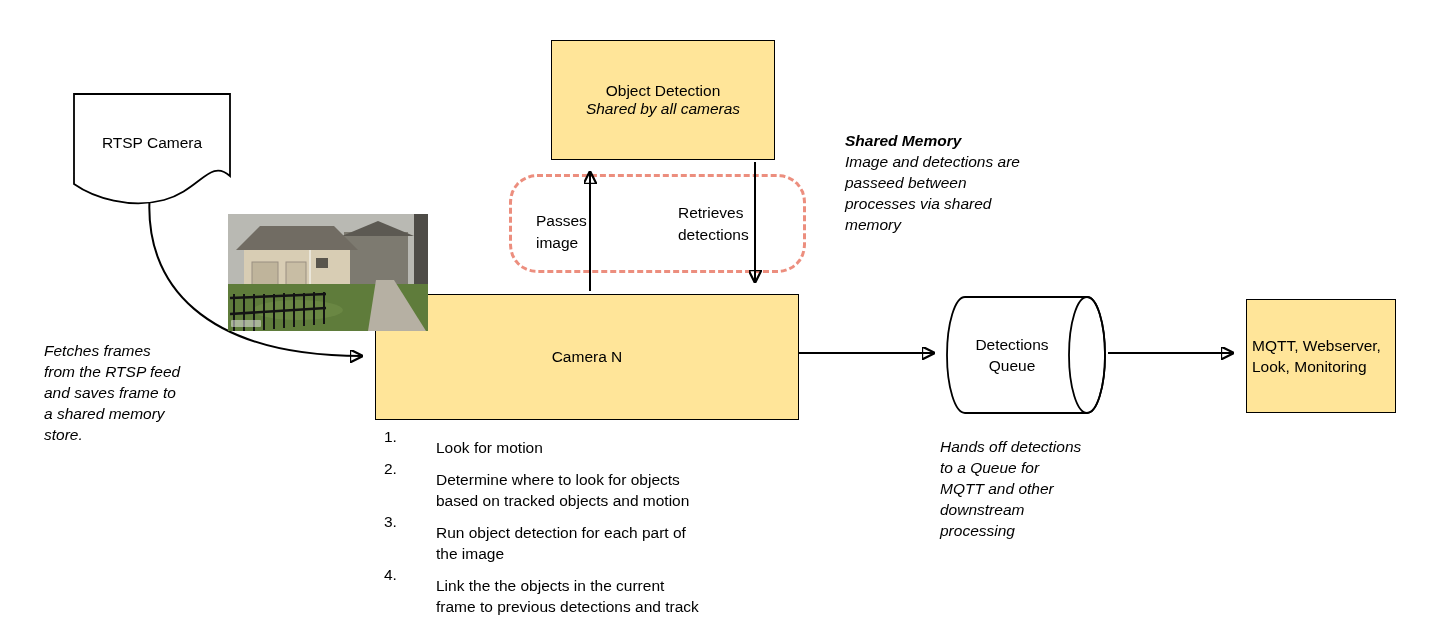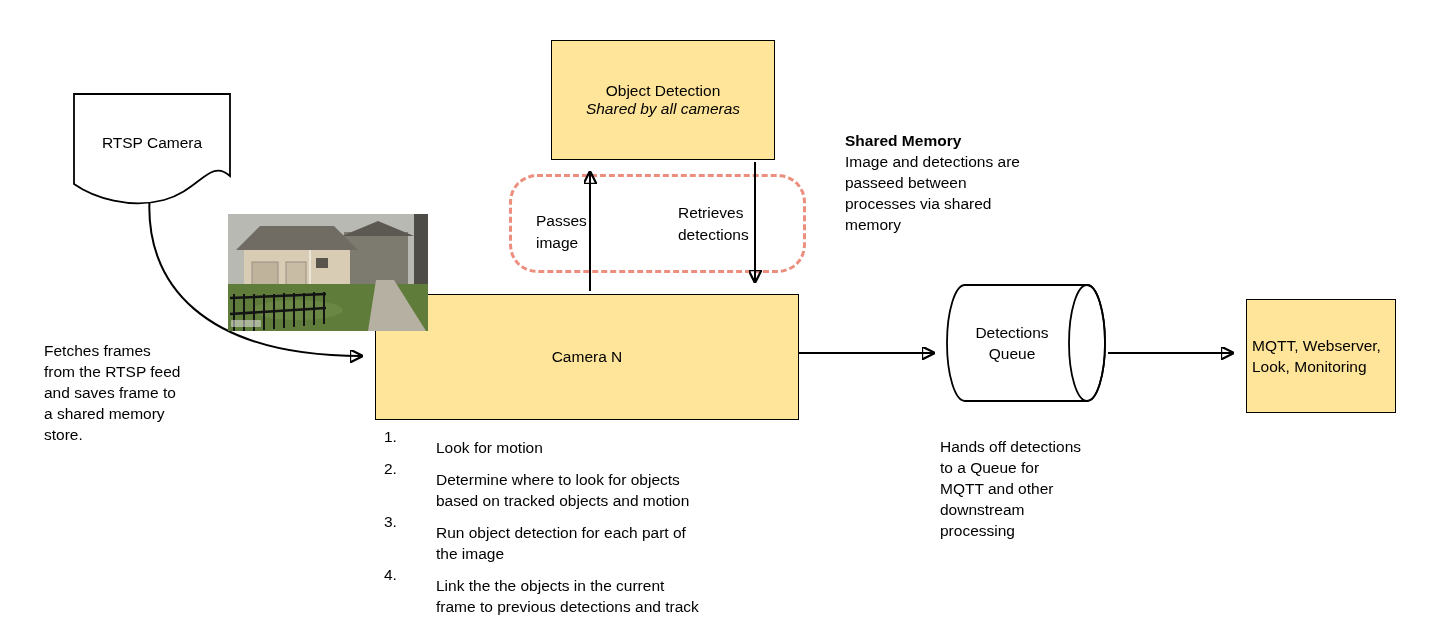--- a/index.html
+++ b/index.html
@@ -21,21 +21,21 @@
   .overlay path, .overlay line { stroke:#000; stroke-width:2; fill:none; }
   .node {
     background:var(--node-fill, #ffe599);
     border:1.5px solid var(--node-border, #000);
     z-index:2;
   }
   .center { display:flex; align-items:center; justify-content:center; text-align:center; }
   .center-col { display:flex; flex-direction:column; align-items:center; justify-content:center; text-align:right; }
   .italic { font-style:italic; }
   .bold { font-weight:bold; }
-  .note { line-height:21px; z-index:2; }
+  .note { line-height:21px; z-index:2;font-style:italic; }
   .dashed-box {
     border:3px dashed var(--dash-color, #ec8e7e);
     border-radius:28px;
     z-index:0;
     background:transparent;
   }
   .doc-label { position:absolute; left:0; top:42px; width:100%; text-align:center; }
   .cyl-label {
     position:absolute; left:8px; top:0; width:118px; height:100%;
     display:flex; align-items:center; justify-content:center; text-align:center;
@@ -127,21 +127,21 @@
     <div class="step">
       <span class="step-num">3.</span>
       <span class="step-text">Run object detection for each part of the image</span>
     </div>
     <div class="step">
       <span class="step-num">4.</span>
       <span class="step-text">Link the the objects in the current frame to previous detections and track</span>
     </div>
   </div>
 
-  <div class="abs" style="left:945px; top:282px; width:162px; height:122px; z-index:2;">
+  <div class="abs" style="left:945px; top:294px; width:162px; height:122px; z-index:2;">
     <svg width="162" height="122" viewBox="0 0 162 122">
       <path d="M20,3 L142,3 A18,58 0 0 1 142,119 L20,119 A18,58 0 0 1 20,3 Z" fill="#ffffff" stroke="#000000" stroke-width="1.8"></path>
       <ellipse cx="142" cy="61" rx="18" ry="58" fill="none" stroke="#000000" stroke-width="1.8"></ellipse>
     </svg>
     <div class="cyl-label">Detections Queue</div>
   </div>
 
   <div class="abs note" style="left:940px; top:436px; width:142px;">Hands off detections to a Queue for MQTT and other downstream processing</div>
 
   <div class="abs node" style="left:1246px; top:299px; width:150px; height:114px; display:flex; align-items:center; padding:0 5px; line-height:21px;">

